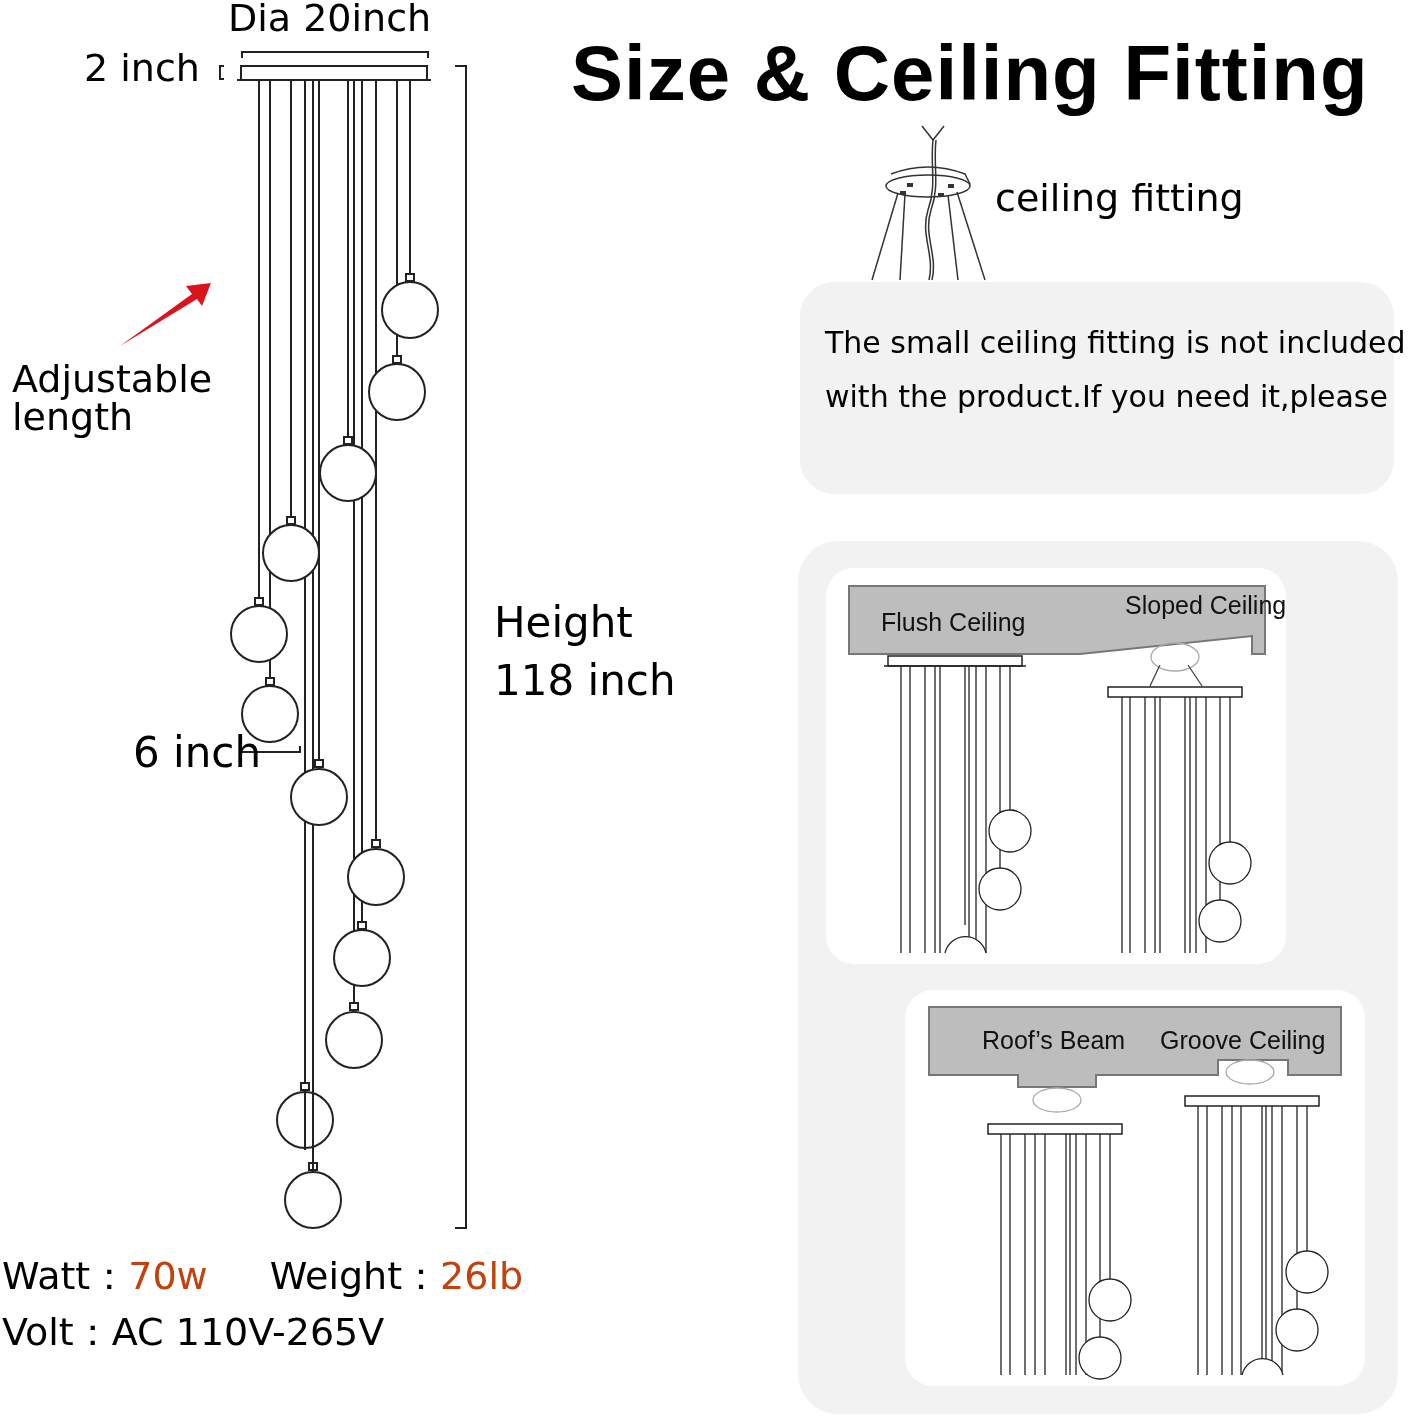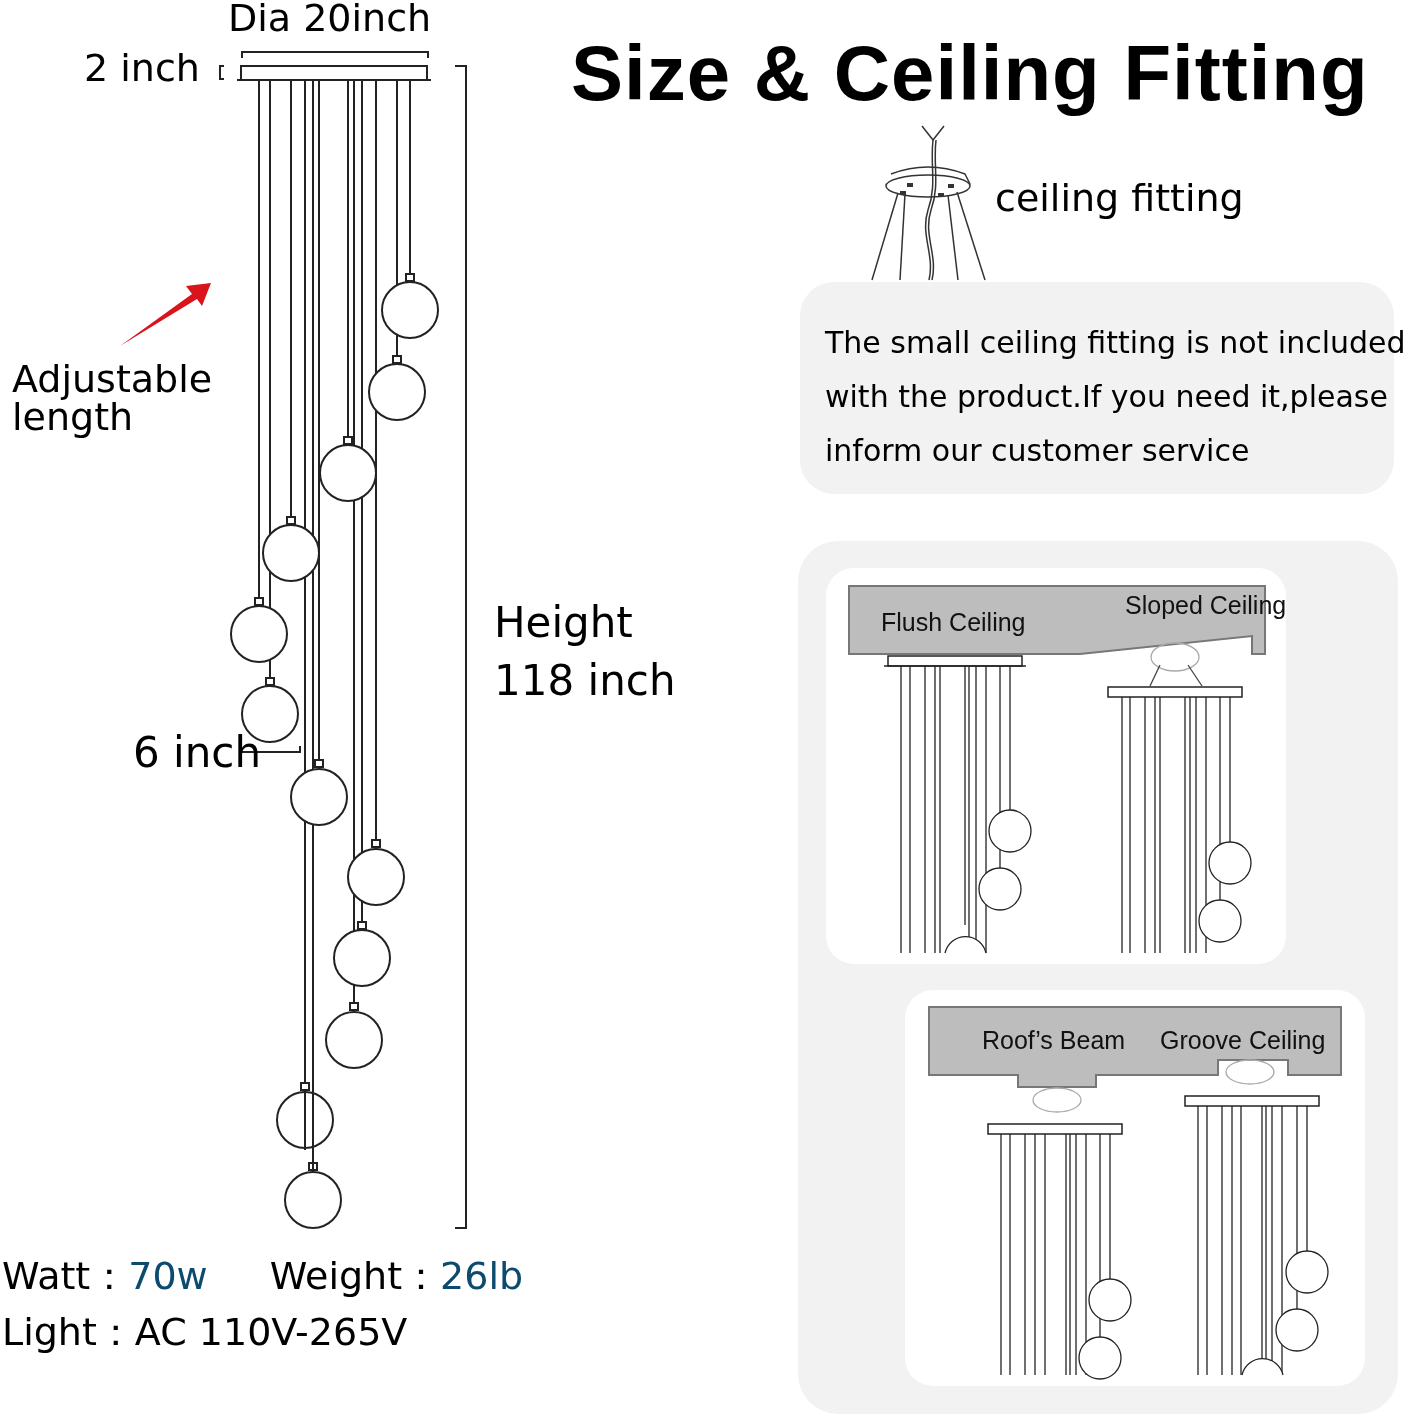--- a/index.html
+++ b/index.html
@@ -18,21 +18,21 @@
   #note-panel { left:800px; top:282px; width:594px; height:212px; background:#f2f2f2;
                 border-radius:34px; }
   #note-text { left:825px; top:316px; font-size:30px; line-height:54px; font-family:"DejaVu Sans", sans-serif; }
   #ceiling-panel { left:798px; top:541px; width:600px; height:873px; background:#f2f2f2;
                    border-radius:40px; }
   .card { background:#fff; border-radius:28px; }
   #card1 { left:826px; top:568px; width:460px; height:396px; }
   #card2 { left:905px; top:990px; width:460px; height:396px; }
   .ceil-label { font-size:25px; font-family:"Liberation Sans", sans-serif; white-space:nowrap; color:#111; }
   #specs { left:2px; top:1248px; font-size:38px; line-height:56px; font-family:"DejaVu Sans", sans-serif; }
-  .red { color:#0c4a6e; }
+  .red { color:#c2410c; }
   svg { position:absolute; left:0; top:0; }
 </style>
 </head>
 <body>
 
 <div id="note-panel" class="abs"></div>
 <div id="ceiling-panel" class="abs"></div>
 <div id="card1" class="abs card"></div>
 <div id="card2" class="abs card"></div>
 
@@ -219,28 +219,27 @@
 <div id="six-inch" class="abs lbl">6 inch</div>
 <div id="height" class="abs lbl">
   <div>Height</div>
   <div>118 inch</div>
 </div>
 
 <div id="fitting-label" class="abs lbl">ceiling fitting</div>
 <div id="note-text" class="abs">
   <div>The small ceiling fitting is not included</div>
   <div>with the product.If you need it,please</div>
-  <div>inform our customer service</div>
 </div>
 
 <div class="abs ceil-label" style="left:881px; top:608px;">Flush Ceiling</div>
 <div class="abs ceil-label" style="left:1077px; top:591px;margin-left:48px;">Sloped Ceiling</div>
 <div class="abs ceil-label" style="left:982px; top:1026px;">Roof’s Beam</div>
 <div class="abs ceil-label" style="left:1160px; top:1026px;">Groove Ceiling</div>
 
 <div id="specs" class="abs">
   <div>
     <span>Watt：</span><span class="red">70w</span><span style="display:inline-block;width:62px"></span><span>Weight：</span><span class="red">26lb</span>
   </div>
   <div>
-    <span>Light：</span><span>AC 110V-265V</span>
+    <span>Volt：</span><span>AC 110V-265V</span>
   </div>
 </div>
 
 </body></html>

